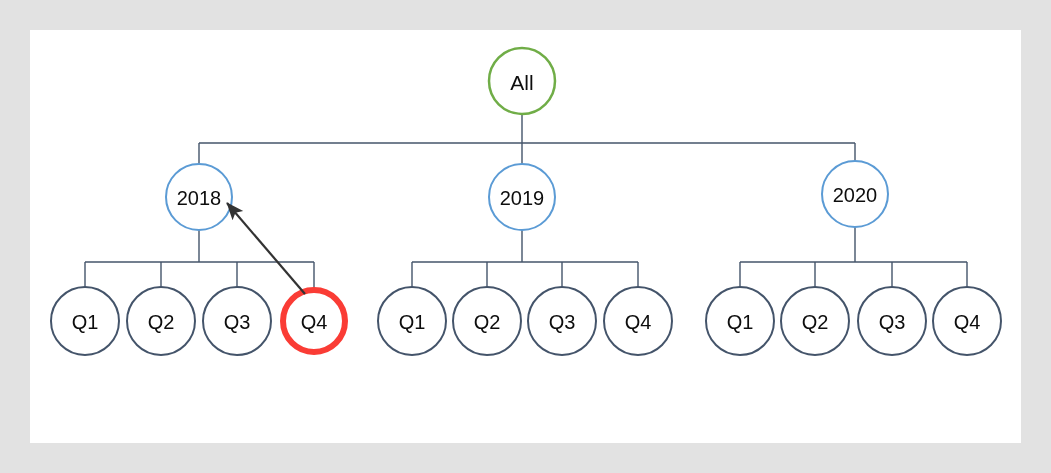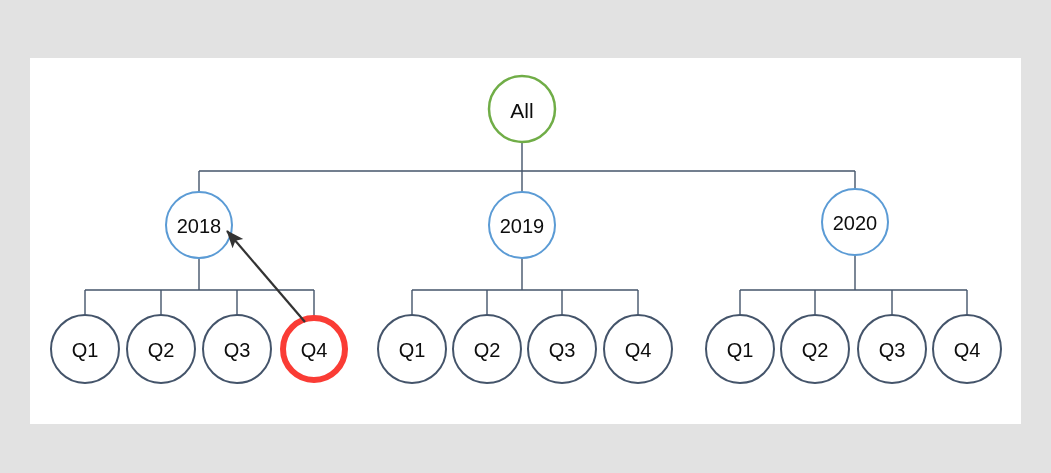--- a/index.html
+++ b/index.html
@@ -4,24 +4,23 @@
 <style>
   html, body {
     margin: 0;
     padding: 0;
     background: #e2e2e2;
     font-family: "Liberation Sans", sans-serif;
   }
   #stage {
     position: relative;
     width: 1051px;
-    height: 396px;
+    height: 473px;
     background: #e2e2e2;
     overflow: hidden;
-    margin-top: 28px;
   }
   #canvas {
     position: absolute;
     left: 30px;
     top: 30px;
     width: 991px;
     height: 413px;
     background: #ffffff;
   }
   #tree-svg {

